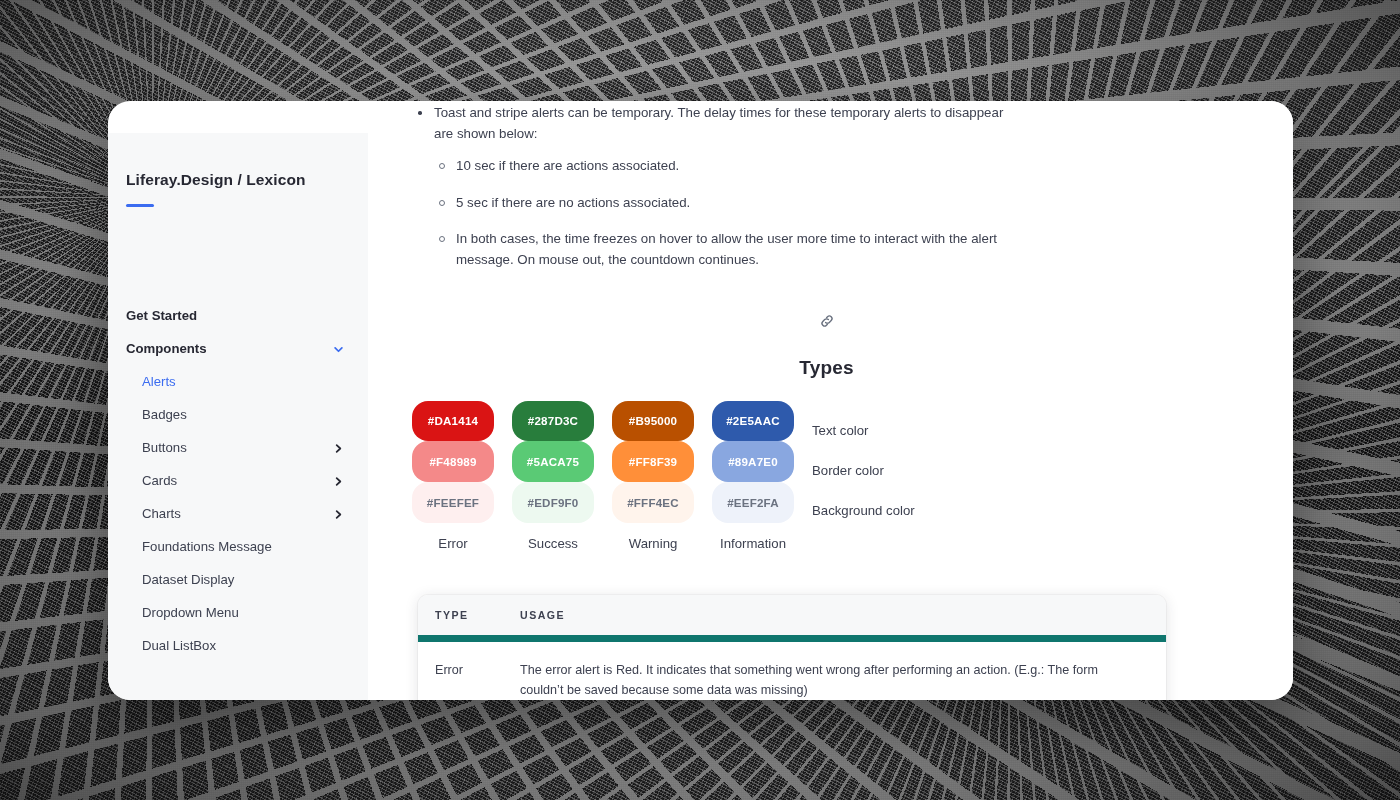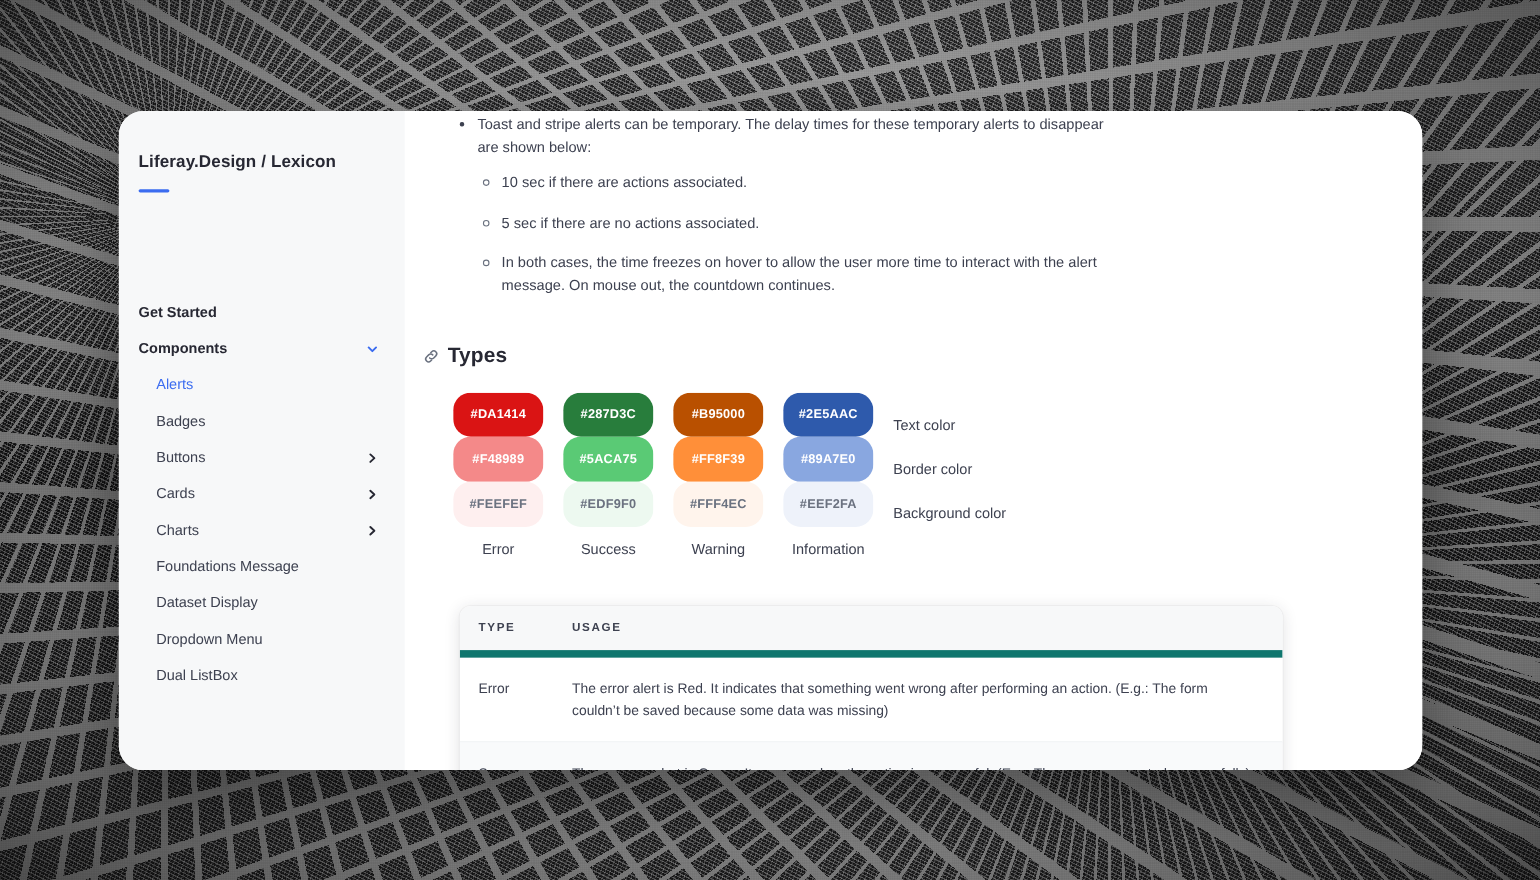--- a/index.html
+++ b/index.html
@@ -65,20 +65,21 @@
   }
 
   
   #sidebar {
     width: 260px;
     flex: 0 0 260px;
     background: #f7f8f9;
     padding: 28px 0 0 0;
     position: relative;
     overflow: hidden;
+    margin-top: 32px;
   }
   #sidebar .brand {
     padding: 10px 18px 0 18px;
   }
   #sidebar .brand-title {
     font-size: 15.5px;
     font-weight: bold;
     color: #272833;
     letter-spacing: .1px;
     white-space: nowrap;
@@ -177,23 +178,24 @@
     border-radius: 50%;
     border: 1px solid #6b7280;
     background: transparent;
   }
   ul.sub > li:last-child { margin-bottom: 0; }
 
   
   .section-head {
     display: flex;
     align-items: center;
-    gap: 7px;
+    gap: 28px;
     margin-top: 42px;
     margin-left: -28px;
+    flex-direction: column;
   }
   .anchor-icon {
     width: 16px;
     height: 16px;
     flex: 0 0 16px;
     color: #6b7280;
   }
   .section-title {
     font-size: 19px;
     font-weight: bold;

